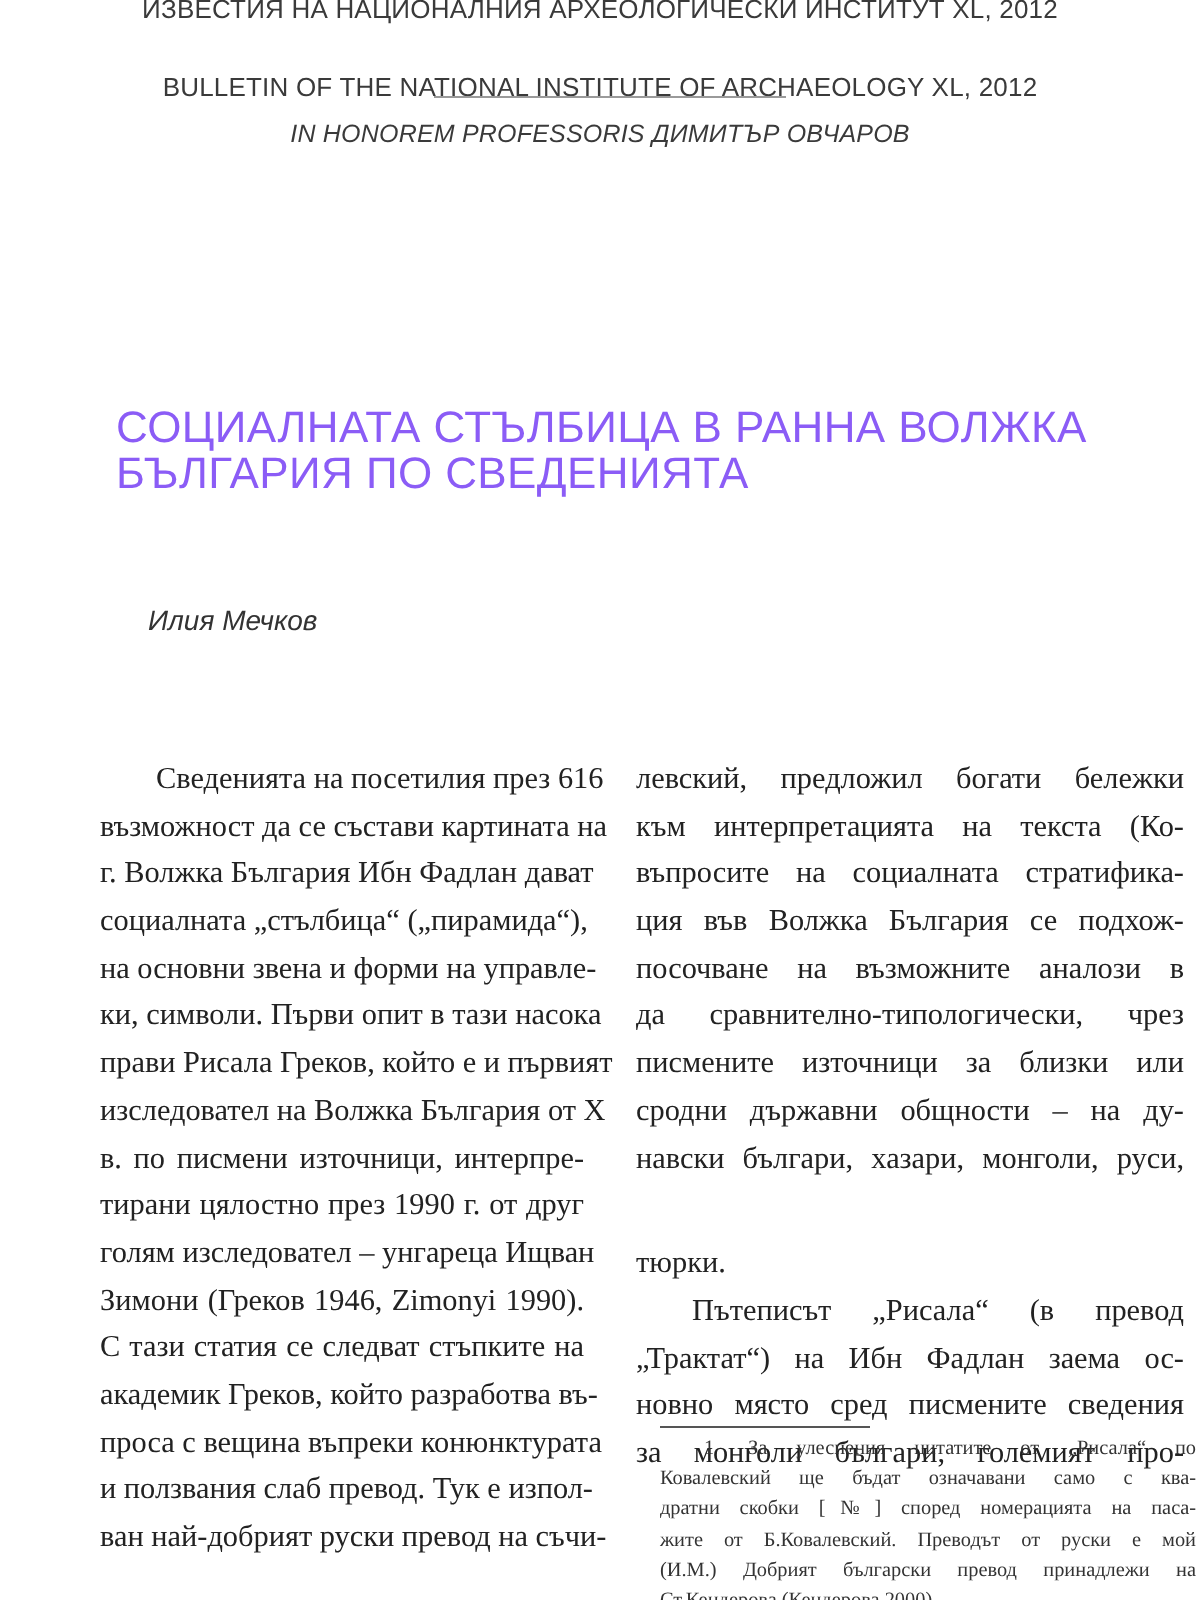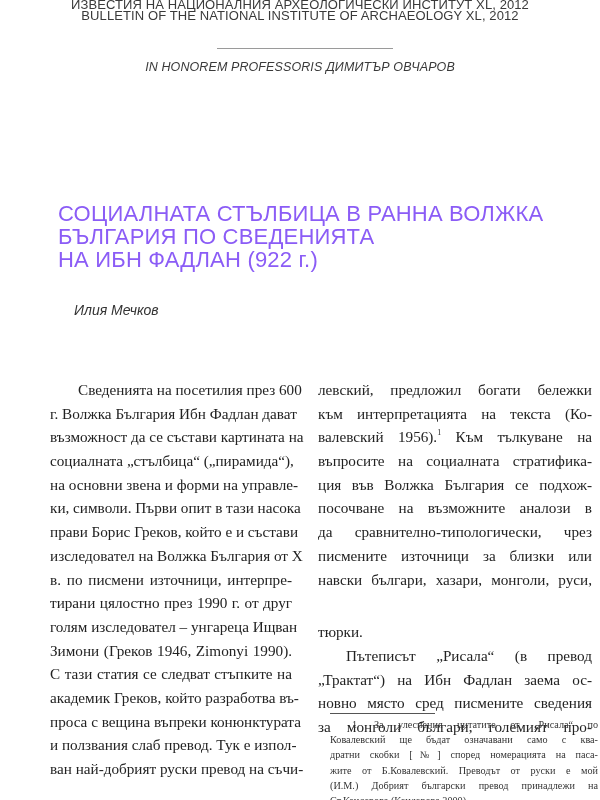--- a/index.html
+++ b/index.html
@@ -18,21 +18,21 @@
   .hdr {
     position: absolute;
     left: 0;
     width: 600px;
     text-align: center;
     font-family: "Liberation Sans", "DejaVu Sans", sans-serif;
     color: #3a3a3a;
     letter-spacing: 0.1px;
   }
   .hdr-1 { top: -3px; font-size: 13px; }
-  .hdr-2 { top: 8px; font-size: 13px; }
+  .hdr-2 { top: 36px; font-size: 13px; }
   .hdr-rule {
     position: absolute;
     top: 48px;
     left: 217px;
     width: 176px;
     height: 0;
     border-top: 1px solid #9a9a9a;
   }
   .hdr-3 {
     top: 60px;
@@ -116,58 +116,54 @@
 <body>
 
 <div class="hdr hdr-1">ИЗВЕСТИЯ НА НАЦИОНАЛНИЯ АРХЕОЛОГИЧЕСКИ ИНСТИТУТ XL, 2012</div>
 <div class="hdr hdr-2">BULLETIN OF THE NATIONAL INSTITUTE OF ARCHAEOLOGY XL, 2012</div>
 <div class="hdr-rule"></div>
 <div class="hdr hdr-3">IN HONOREM PROFESSORIS ДИМИТЪР ОВЧАРОВ</div>
 
 <div class="title">
   <div>СОЦИАЛНАТА СТЪЛБИЦА В РАННА ВОЛЖКА</div>
   <div>БЪЛГАРИЯ ПО СВЕДЕНИЯТА</div>
-  <div>НА ИБН ФАДЛАН (922 г.)</div>
 </div>
 
 <div class="author">Илия Мечков</div>
 
 <div class="col col-left">
-  <span class="line indent">Сведенията на посетилия през 600</span>
+  <span class="line indent">Сведенията на посетилия през 616</span>
+  <span class="line">възможност да се състави картината на</span>
   <span class="line">г. Волжка България Ибн Фадлан дават</span>
-  <span class="line">възможност да се състави картината на</span>
   <span class="line">социалната „стълбица“ („пирамида“),</span>
   <span class="line">на основни звена и форми на управле-</span>
   <span class="line">ки, символи. Първи опит в тази насока</span>
-  <span class="line">прави Борис Греков, който е и състави</span>
+  <span class="line">прави Рисала Греков, който е и първият</span>
   <span class="line">изследовател на Волжка България от X</span>
   <span class="line">в. по писмени източници, интерпре-</span>
   <span class="line">тирани цялостно през 1990 г. от друг</span>
   <span class="line">голям изследовател – унгареца Ищван</span>
   <span class="line">Зимони (Греков 1946, Zimonyi 1990).</span>
   <span class="line">С тази статия се следват стъпките на</span>
   <span class="line">академик Греков, който разработва въ-</span>
   <span class="line">проса с вещина въпреки конюнктурата</span>
   <span class="line">и ползвания слаб превод. Тук е изпол-</span>
   <span class="line">ван най-добрият руски превод на съчи-</span>
 
 </div>
 
 <div class="col col-right">
   <span class="line">левский, предложил богати бележки</span>
   <span class="line">към интерпретацията на текста (Ко-</span>
-  <span class="line">
-    <span>валевский 1956).</span><sup class="fnref">1</sup>
-    <span>Към тълкуване на</span>
-  </span>
   <span class="line">въпросите на социалната стратифика-</span>
   <span class="line">ция във Волжка България се подхож-</span>
   <span class="line">посочване на възможните аналози в</span>
   <span class="line">да сравнително-типологически, чрез</span>
   <span class="line">писмените източници за близки или</span>
+  <span class="line">сродни държавни общности – на ду-</span>
   <span class="line">навски българи, хазари, монголи, руси,</span>
   <span class="line last">тюрки.</span>
   <span class="line indent">Пътеписът „Рисала“ (в превод</span>
   <span class="line">„Трактат“) на Ибн Фадлан заема ос-</span>
   <span class="line">новно място сред писмените сведения</span>
   <span class="line">за монголи българи, големият про-</span>
 </div>
 
 <div class="fn-rule"></div>
 

